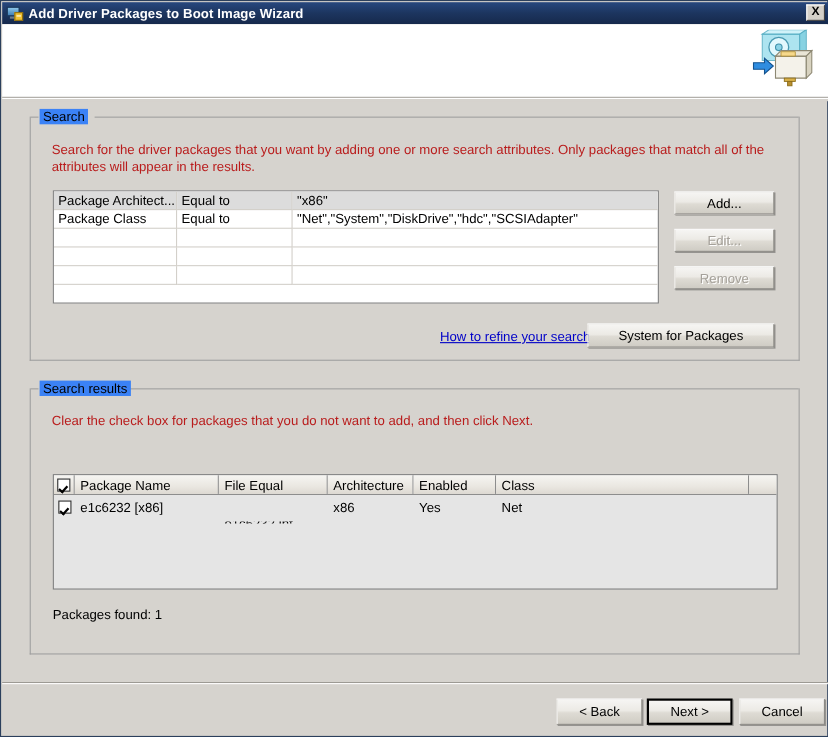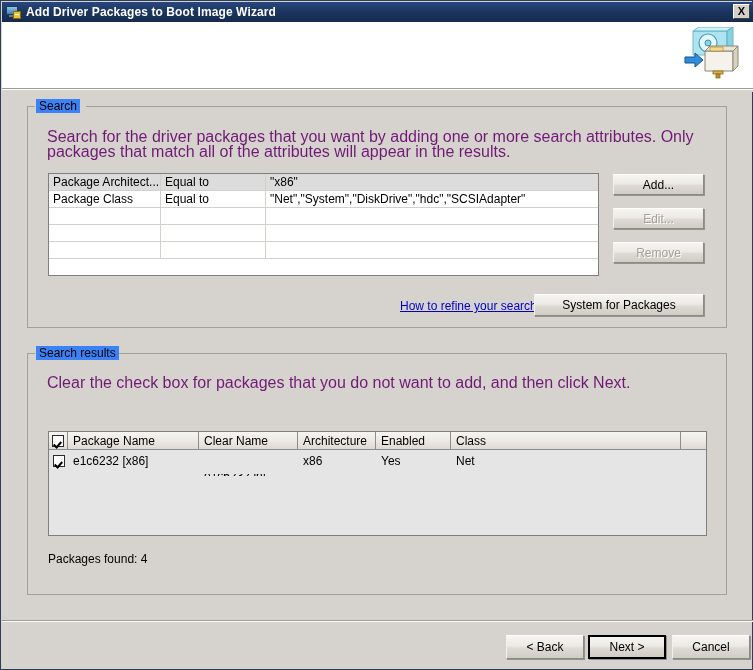--- a/index.html
+++ b/index.html
@@ -158,22 +158,22 @@
     left: 26px; top: 105px;
     width: 700px; height: 222px;
   }
   #group-results {
     left: 26px; top: 352px;
     width: 700px; height: 242px;
   }
 
   .desc {
     position: absolute;
-    font-size: 16px;
-    color: #701a75;
+    font-size: 12px;
+    color: #b91c1c;
     line-height: 15px;
   }
 
   
   .grid {
     position: absolute;
     background: #ffffff;
     border: 1px solid #7f7f7f;
     box-sizing: border-box;
     overflow: hidden;
@@ -423,39 +423,39 @@
   </div>
 
   <div class="desc" style="left:46px; top:374px; width:650px;">Clear the check box for packages that you do not want to add, and then click Next.</div>
 
   <div class="listview" id="results-list" style="left:47px; top:430px; width:659px; height:105px;">
     <div class="lv-header">
       <div class="hcell cbcell" style="width:19px;">
         <span class="cbox checked"></span>
       </div>
       <div class="hcell" style="width:131px;">Package Name</div>
-      <div class="hcell" style="width:99px;">Clear Name</div>
+      <div class="hcell" style="width:99px;">File Equal</div>
       <div class="hcell" style="width:78px;">Architecture</div>
       <div class="hcell" style="width:75px;">Enabled</div>
       <div class="hcell" style="width:230px;">Class</div>
       <div class="hcell" style="width:25px; border-right:none;"></div>
     </div>
     <div class="lv-row">
       <div class="cell cbcell" style="width:19px;">
         <span class="cbox checked"></span>
       </div>
       <div class="cell" style="width:131px;">e1c6232 [x86]</div>
       <div class="cell" style="width:99px;margin-top:24px;">e1c6232.inf</div>
       <div class="cell" style="width:78px;">x86</div>
       <div class="cell" style="width:75px;">Yes</div>
       <div class="cell" style="width:230px;">Net</div>
       <div class="cell" style="width:25px;"></div>
     </div>
   </div>
 
-  <div class="statustext" style="left:47px; top:551px;">Packages found: 4</div>
+  <div class="statustext" style="left:47px; top:551px;">Packages found: 1</div>
 
   <div class="footer-sep"></div>
   <div class="btn" style="left:505px; top:634px; width:78px; height:24px;">&lt; Back</div>
   <div class="btn default-btn" style="left:587px; top:634px; width:78px; height:24px;">Next &gt;</div>
   <div class="btn" style="left:671px; top:634px; width:78px; height:24px;">Cancel</div>
 
 </div>
 
 </body></html>

